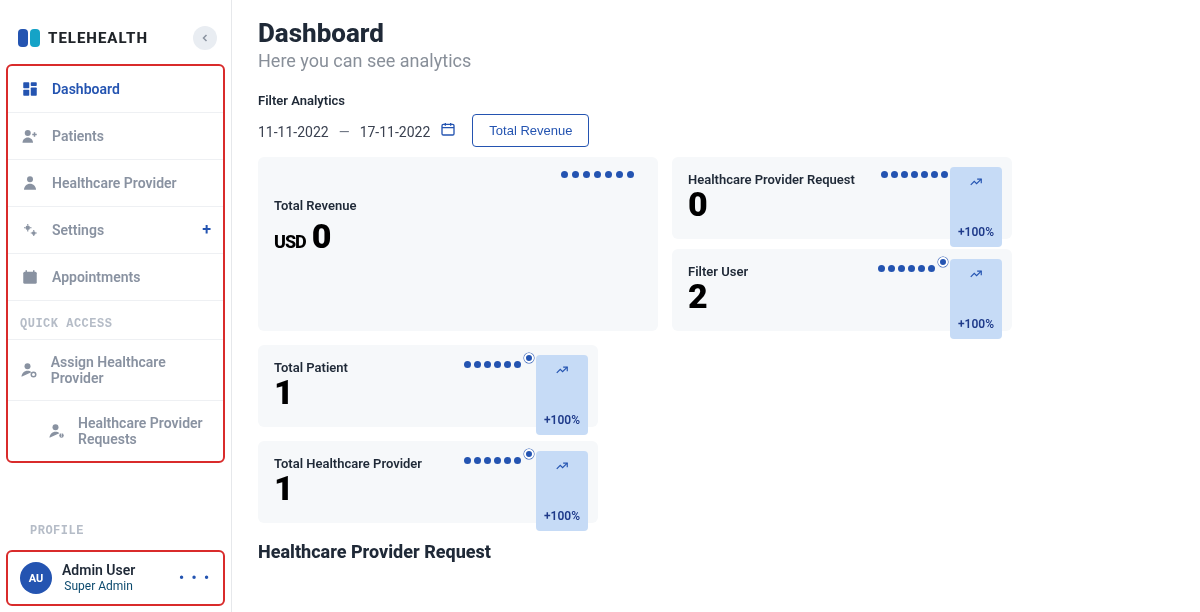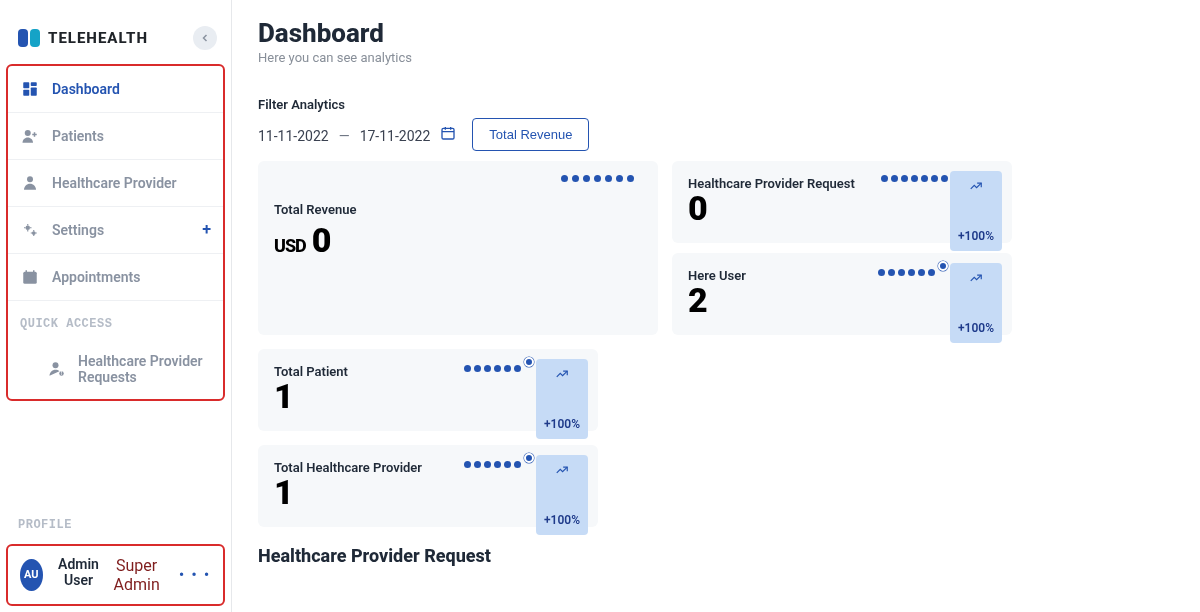--- a/index.html
+++ b/index.html
@@ -91,33 +91,33 @@
     display: flex; align-items: center; gap: 10px;
     padding: 10px 12px;
     text-align: center;
   }
   .avatar {
     width: 32px; height: 32px; border-radius: 50%;
     background: var(--blue);
     color: #fff; font-size: 11px; font-weight: 700;
     display: flex; align-items: center; justify-content: center;
   }
-  .profile-info { display: flex; flex-direction: row; line-height: 1.2; }
+  .profile-info { display: flex; flex-direction: column; line-height: 1.2; }
   .profile-name { font-weight: 600; color: #1f2937; }
-  .profile-role { font-size: 16px; color: #7f1d1d; }
+  .profile-role { font-size: 12px; color: #0c4a6e; }
   .profile-dots { margin-left: auto; color: var(--blue); font-weight: 700; letter-spacing: 2px; cursor: pointer; }
 
   
   .main {
     flex: 1;
     padding: 18px 26px 6px 26px;
     overflow: auto;
   }
   .page-title { font-size: 26px; font-weight: 800; margin: 0 0 2px 0; }
-  .page-subtitle { font-size: 13px; color: #888f99; margin: 0 0 32px 0; }
+  .page-subtitle { font-size: 18px; color: #888f99; margin: 0 0 22px 0; }
   .filter-label { font-size: 13px; font-weight: 600; color: #1f2937; margin-bottom: 6px; }
   .filter-row { display: flex; align-items: center; gap: 16px; margin-bottom: 10px; }
   .date-range { display: flex; align-items: flex-end; gap: 10px; color: #3a4150; font-size: 14px; }
   .date-range .dash { color: #6b7280; }
   .calendar-icon { color: var(--blue); }
   .outline-btn {
     border: 1px solid var(--blue);
     color: var(--blue);
     background: #fff;
     border-radius: 4px;
@@ -235,36 +235,46 @@
               <rect x="3" y="5" width="18" height="16" rx="2"></rect>
               <rect x="3" y="5" width="18" height="4" fill="#fff" opacity="0"></rect>
               <path d="M7 3v4M17 3v4" stroke="currentColor" stroke-width="2"></path>
             </svg>
         </span>
         <span>Appointments</span>
       </div>
 
       <div class="section-label">QUICK ACCESS</div>
 
+      <div class="nav-item" style="border-top:1px solid #eef0f3">
+        <span class="icon">
+          <svg width="18" height="18" viewBox="0 0 24 24" fill="currentColor">
+              <circle cx="10" cy="7" r="4"></circle>
+              <path d="M2 21c0-4.4 3.6-8 8-8 2 0 3.8.7 5.2 1.9"></path>
+              <circle cx="18" cy="18" r="3" fill="none" stroke="currentColor" stroke-width="2"></circle>
+            </svg>
+        </span>
+        <span>Assign Healthcare Provider</span>
+      </div>
 
       <div class="nav-item">
         <span class="icon">
           <svg width="18" height="18" viewBox="0 0 24 24" fill="currentColor">
               <circle cx="10" cy="7" r="4"></circle>
               <path d="M2 21c0-4.4 3.6-8 8-8 2 0 3.8.7 5.2 1.9"></path>
               <circle cx="18" cy="18" r="3"></circle>
               <text x="18" y="20" text-anchor="middle" font-size="6" fill="#fff">!</text>
             </svg>
         </span>
         <span>Healthcare Provider Requests</span>
       </div>
     </div>
 
     <div class="profile-section">
-      <div class="section-label" style="padding-left:18px">PROFILE</div>
+      <div class="section-label" style="padding-left:30px">PROFILE</div>
       <div class="profile-box">
         <span class="avatar">AU</span>
         <span class="profile-info">
           <span class="profile-name">Admin User</span>
           <span class="profile-role">Super Admin</span>
         </span>
         <span class="profile-dots">•&nbsp;•&nbsp;•</span>
       </div>
     </div>
 
@@ -327,21 +337,21 @@
               <svg width="14" height="14" viewBox="0 0 24 24" fill="none" stroke="currentColor" stroke-width="2">
                   <path d="M3 17l6-6 4 4 8-8"></path>
                   <path d="M14 7h7v7"></path>
                 </svg>
             </span>
             <span>+100%</span>
           </span>
         </div>
 
         <div class="card">
-          <span class="card-title">Here User</span>
+          <span class="card-title">Filter User</span>
           <span class="card-big">2</span>
           <span class="spark">
             <span class="dot"></span>
               <span class="dot"></span>
               <span class="dot"></span>
               <span class="dot"></span>
               <span class="dot"></span>
               <span class="dot"></span>
               <span class="dot big"></span>
           </span>

